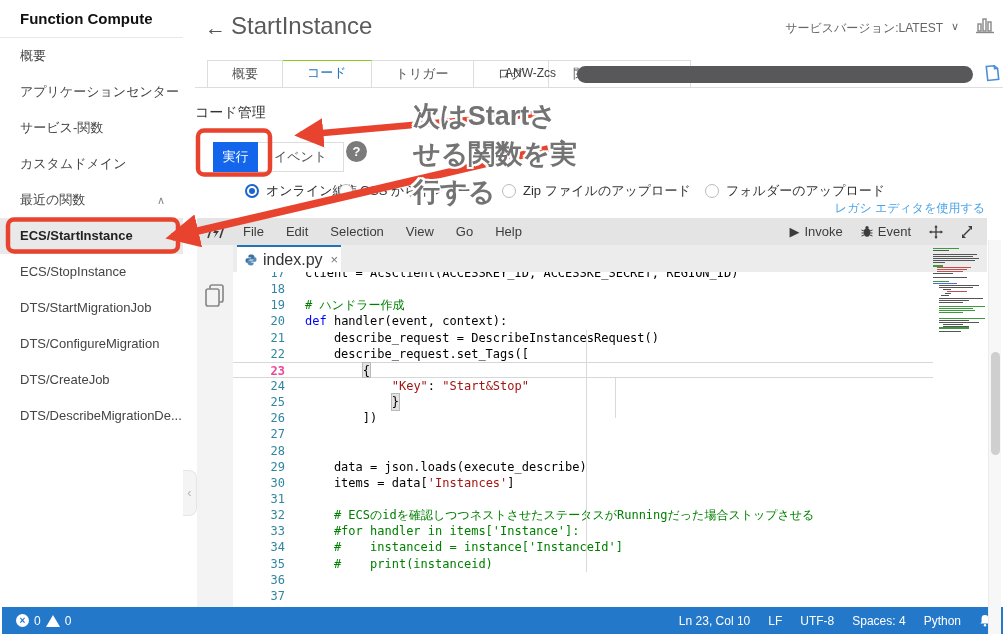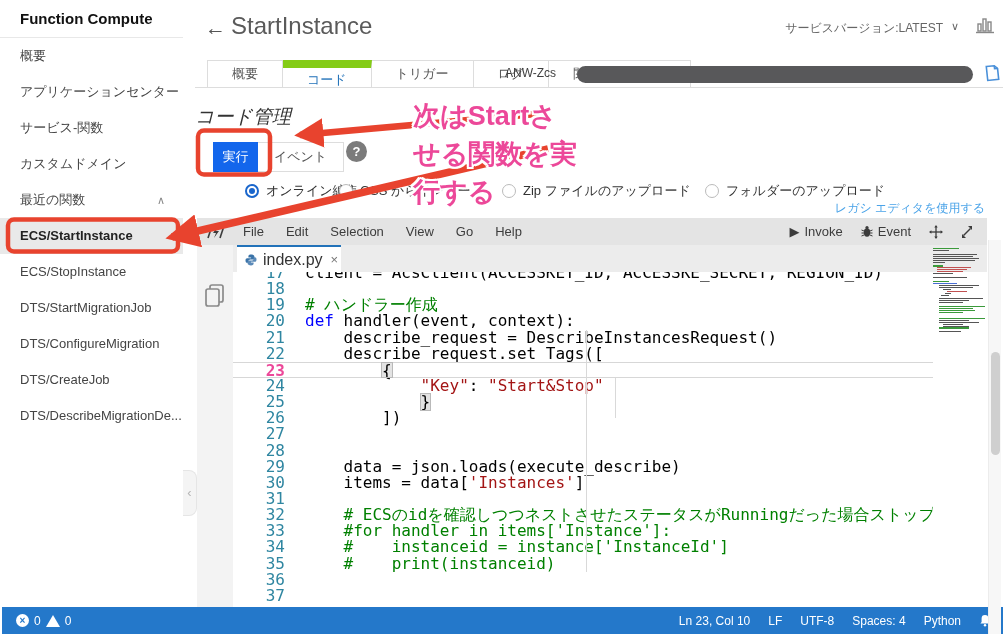--- a/index.html
+++ b/index.html
@@ -24,29 +24,29 @@
   #back-arrow { position:absolute; left:10px; top:16px; font-size:21px; color:#555; cursor:pointer; }
   #page-title { position:absolute; left:36px; top:12px; font-size:24px; color:#5a5a5a; }
   #svc-version { position:absolute; right:60px; top:20px; font-size:12px; color:#666; }
   #svc-chevron { position:absolute; right:44px; top:20px; font-size:11px; color:#666; }
   #metrics-icon { position:absolute; right:8px; top:16px; }
 
   #tabs { position:absolute; left:12px; top:60px; height:28px; display:flex; }
   .tab { height:28px; padding:0 24px; font-size:13px; color:#555; background:#fff;
     border:1px solid #ddd; border-left:none; line-height:26px; cursor:pointer; white-space:nowrap; }
   .tab:first-child { border-left:1px solid #ddd; }
-  .tab.active { color:#2272b9; border-top:8px solid #84cc16; border-bottom:none; line-height:24px; }
+  .tab.active { color:#2272b9; border-top:1px solid #84cc16; border-bottom:none; line-height:24px; }
   #tabs-baseline { position:absolute; left:0; top:87px; width:808px; border-bottom:1px solid #ddd; }
   #overlap-text { position:absolute; left:310px; top:66px; font-size:12px; color:#3f3f3f; }
   #redaction-pill { position:absolute; left:382px; top:66px; width:396px; height:17px;
     background:#58585a; border-radius:9px; }
   #copy-icon { position:absolute; right:2px; top:63px; transform:rotate(-6deg); }
 
   
-  #code-manage-label { position:absolute; left:0; top:104px; font-size:19px; color:#333;font-style:italic; }
+  #code-manage-label { position:absolute; left:0; top:104px; font-size:14px; color:#333; }
   #run-group { position:absolute; left:18px; top:142px; height:30px; display:flex; }
   #run-button { width:45px; height:30px; background:#1366ec; color:#fff; font-size:13px;
     border:none; cursor:pointer; }
   #event-button { width:86px; height:30px; background:#fff; color:#555; font-size:13px;
     border:1px solid #ddd; border-left:none; cursor:pointer; }
   #help-circle { position:absolute; left:151px; top:141px; width:21px; height:21px; border-radius:50%;
     background:#7b7b7b; color:#fff; font-size:13px; font-weight:bold; text-align:center; line-height:21px; cursor:pointer; }
 
   #radio-row { position:absolute; left:0; top:182px; width:808px; height:18px; }
   .radio-opt { position:absolute; top:0; display:flex; align-items:center; cursor:pointer; }
@@ -70,21 +70,21 @@
   #editor-body { position:absolute; left:0; top:27px; width:790px; height:362px; }
   #activity-bar { position:absolute; left:0; top:0; width:36px; height:362px; background:#f3f3f3; }
   #files-icon { position:absolute; left:7px; top:38px; cursor:pointer; }
   #tabstrip { position:absolute; left:36px; top:0; width:754px; height:27px; background:#ececec; }
   #file-tab { position:absolute; left:4px; top:0; width:104px; height:27px; background:#fff;
     border-top:2px solid #2272b9; display:flex; align-items:center; padding:0 8px; gap:6px; cursor:pointer; }
   #file-tab-name { font-size:16px; color:#333;text-align:center; }
   #file-tab-close { font-size:13px; color:#777; margin-left:2px; cursor:pointer; }
 
   #code-area { position:absolute; left:36px; top:27px; width:700px; height:335px; background:#fff;
-    overflow:hidden; font-family:"DejaVu Sans Mono", monospace; font-size:16px; }
+    overflow:hidden; font-family:"DejaVu Sans Mono", monospace; font-size:12px; }
   #code-lines { position:absolute; left:0; top:-7px; width:700px; }
   .code-line { display:flex; height:16.15px; line-height:16.15px; white-space:pre; position:relative; }
   .lnum { width:72px; text-align:right; padding-right:20px; color:#2f86a1; flex:none; }
   .code-line.cur { border-top:1px solid #d7d7d7; border-bottom:1px solid #d7d7d7; }
   .code-line.cur .lnum { color:#ec4899; font-weight:bold; }
   .tk-p { color:#000; } .tk-k { color:#0000ff; } .tk-s { color:#a31515; } .tk-c { color:#008000; }
   .tk-b { color:#000; background:#e3e3e3; outline:1px solid #b9b9b9; }
   .iguide { position:absolute; width:1px; background:#d9d9d9; }
   #guide1 { left:353px; top:58px; height:242px; }
   #guide2 { left:382px; top:106px; height:40px; }
@@ -105,21 +105,21 @@
   .status-item { white-space:nowrap; cursor:pointer;text-align:right; }
 
   
   #page-scrollbar { position:absolute; left:988px; top:240px; width:13px; height:394px; background:#f7f7f7;
     border-left:1px solid #ececec; }
   #page-scroll-thumb { position:absolute; left:2px; top:112px; width:9px; height:103px; background:#cfcfcf; border-radius:5px; }
 
   
   #overlay { position:absolute; left:0; top:0; width:1003px; height:634px; pointer-events:none; z-index:50; }
   #annot-text { position:absolute; left:413px; top:97px; z-index:51; pointer-events:none; }
-  .annot-line { font-size:27px; font-weight:bold; color:#ec4899; line-height:38px; white-space:nowrap;
+  .annot-line { font-size:27px; font-weight:bold; color:#737373; line-height:38px; white-space:nowrap;
     text-shadow:-2px -2px 0 #fff, 2px -2px 0 #fff, -2px 2px 0 #fff, 2px 2px 0 #fff, 0 2px 0 #fff, 0 -2px 0 #fff, 2px 0 0 #fff, -2px 0 0 #fff; }
 
   svg { display:block; }
 </style>
 </head>
 <body>
 
 <div id="app">
 
   <div id="sidebar">

